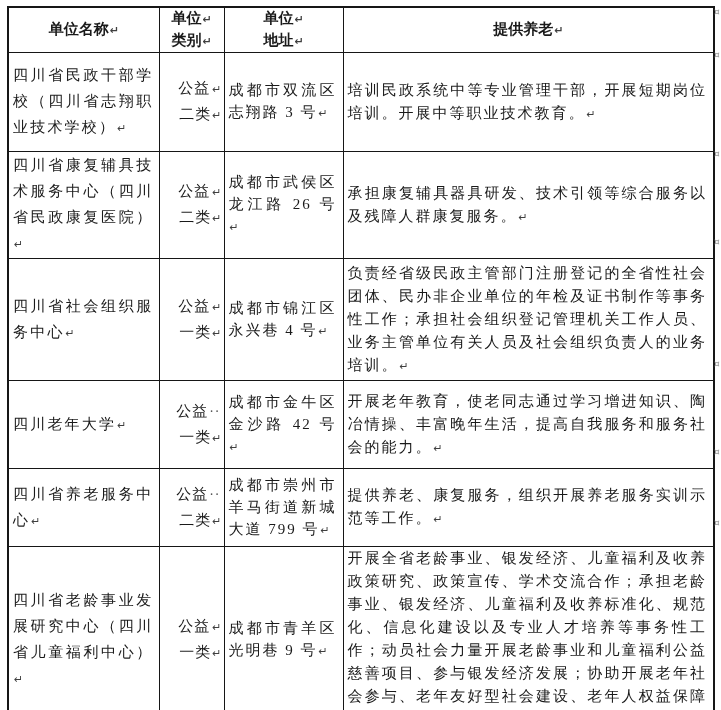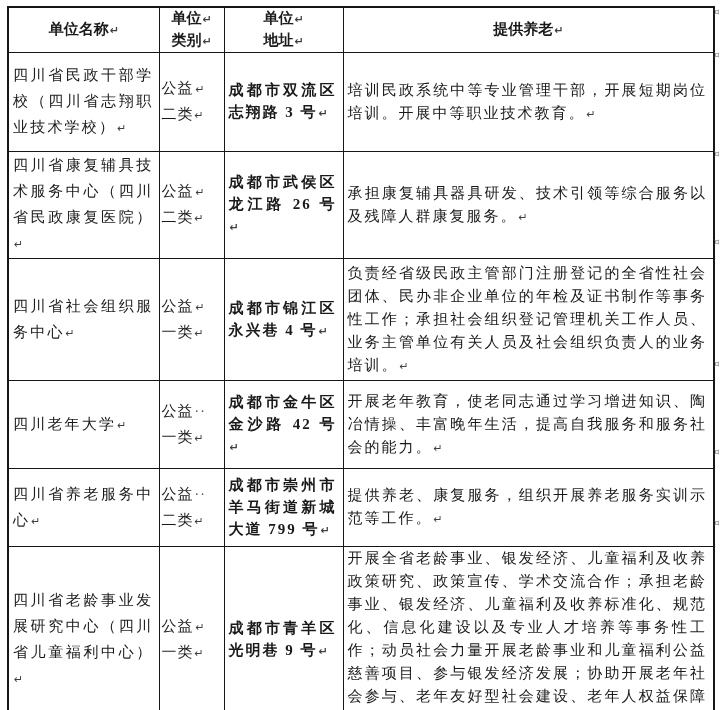--- a/index.html
+++ b/index.html
@@ -2,22 +2,22 @@
 <html><head>
 <meta charset="utf-8">
 <style>
   html,body{margin:0;padding:0;background:#ffffff;width:721px;height:710px;overflow:hidden;}
   body{font-family:"Liberation Serif","DejaVu Serif",serif;color:#1a1a1a;}
   .page{position:relative;width:721px;height:710px;background:#ffffff;}
   table.units{position:absolute;left:7px;top:6px;width:706px;border-collapse:collapse;table-layout:fixed;background:#ffffff;border:2px solid #161616;}
   td,th{border:1px solid #161616;vertical-align:middle;overflow:hidden;font-size:15px;font-weight:normal;}
   th{font-weight:bold;text-align:center;line-height:20px;padding:0 2px;}
   .c-name{text-align:justify;letter-spacing:2.2px;line-height:26px;padding:0 5px 0 4px;}
-  .c-cat{text-align:left;line-height:24px;letter-spacing:1px;padding:0 2px;white-space:nowrap;}
-  .c-addr{text-align:justify;letter-spacing:2px;line-height:22px;padding:0 6px 0 4px;font-weight:bold;}
+  .c-cat{text-align:right;line-height:24px;letter-spacing:1px;padding:0 2px;white-space:nowrap;}
+  .c-addr{text-align:justify;letter-spacing:2px;line-height:22px;padding:0 6px 0 4px;}
   .c-func{text-align:justify;letter-spacing:2px;line-height:23px;padding:0 6px 0 4px;}
   .cat-line{display:block;}
   .pmark{font-family:"DejaVu Sans",sans-serif;font-size:11px;color:#3f3f3f;letter-spacing:0;margin-left:1px;}
   .dots{color:#555555;font-size:14px;letter-spacing:1px;margin-left:1px;}
   .row-end-mark{position:absolute;left:714px;font-family:"DejaVu Sans",sans-serif;font-size:9px;color:#8a8a8a;line-height:9px;}
 </style>
 </head>
 <body>
 
 <div class="page">

